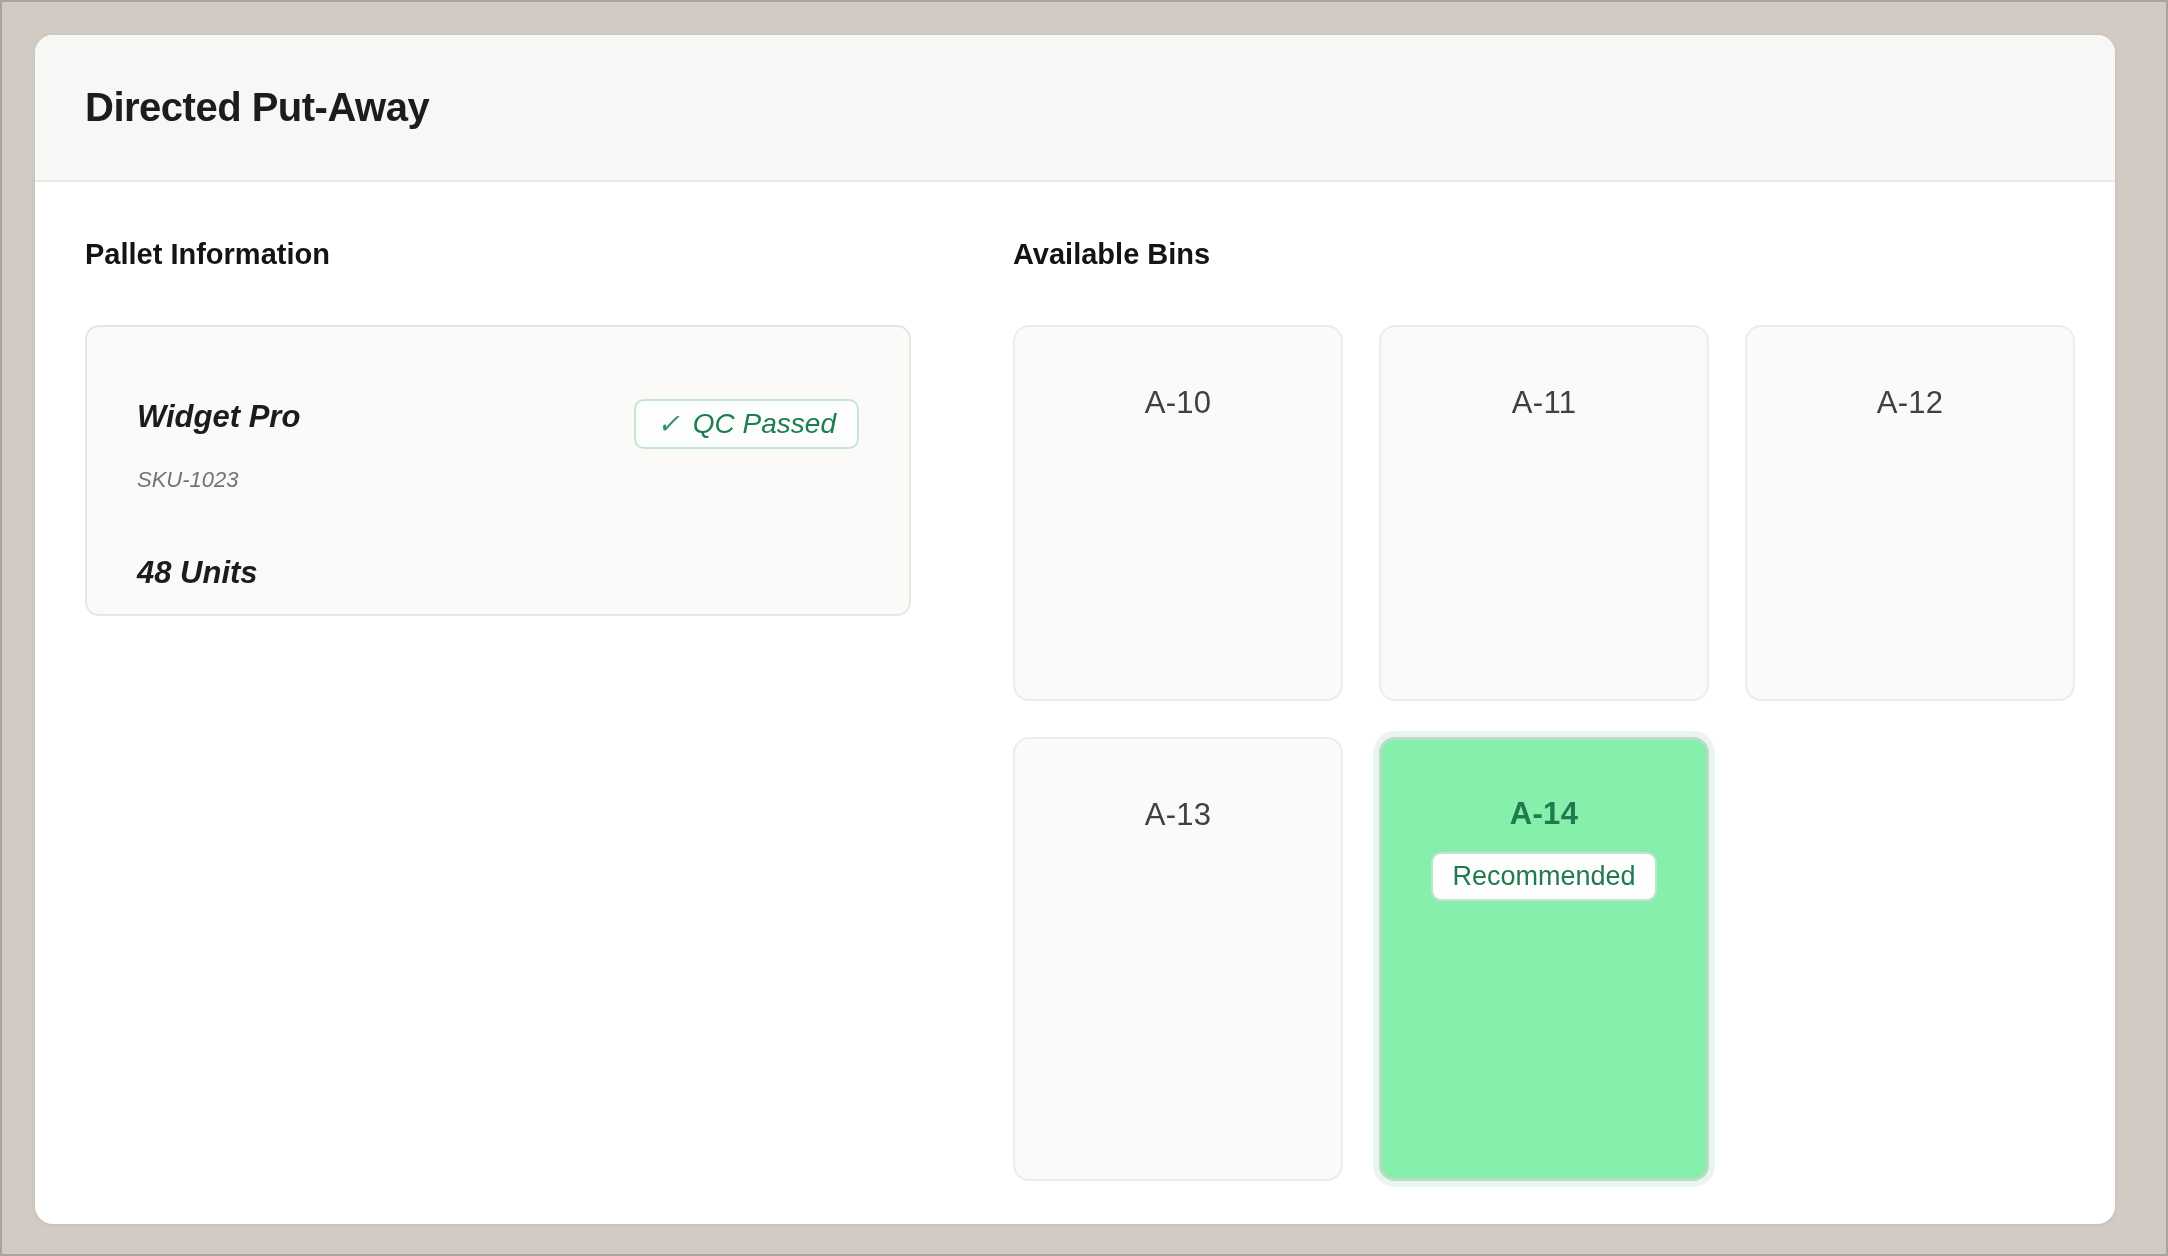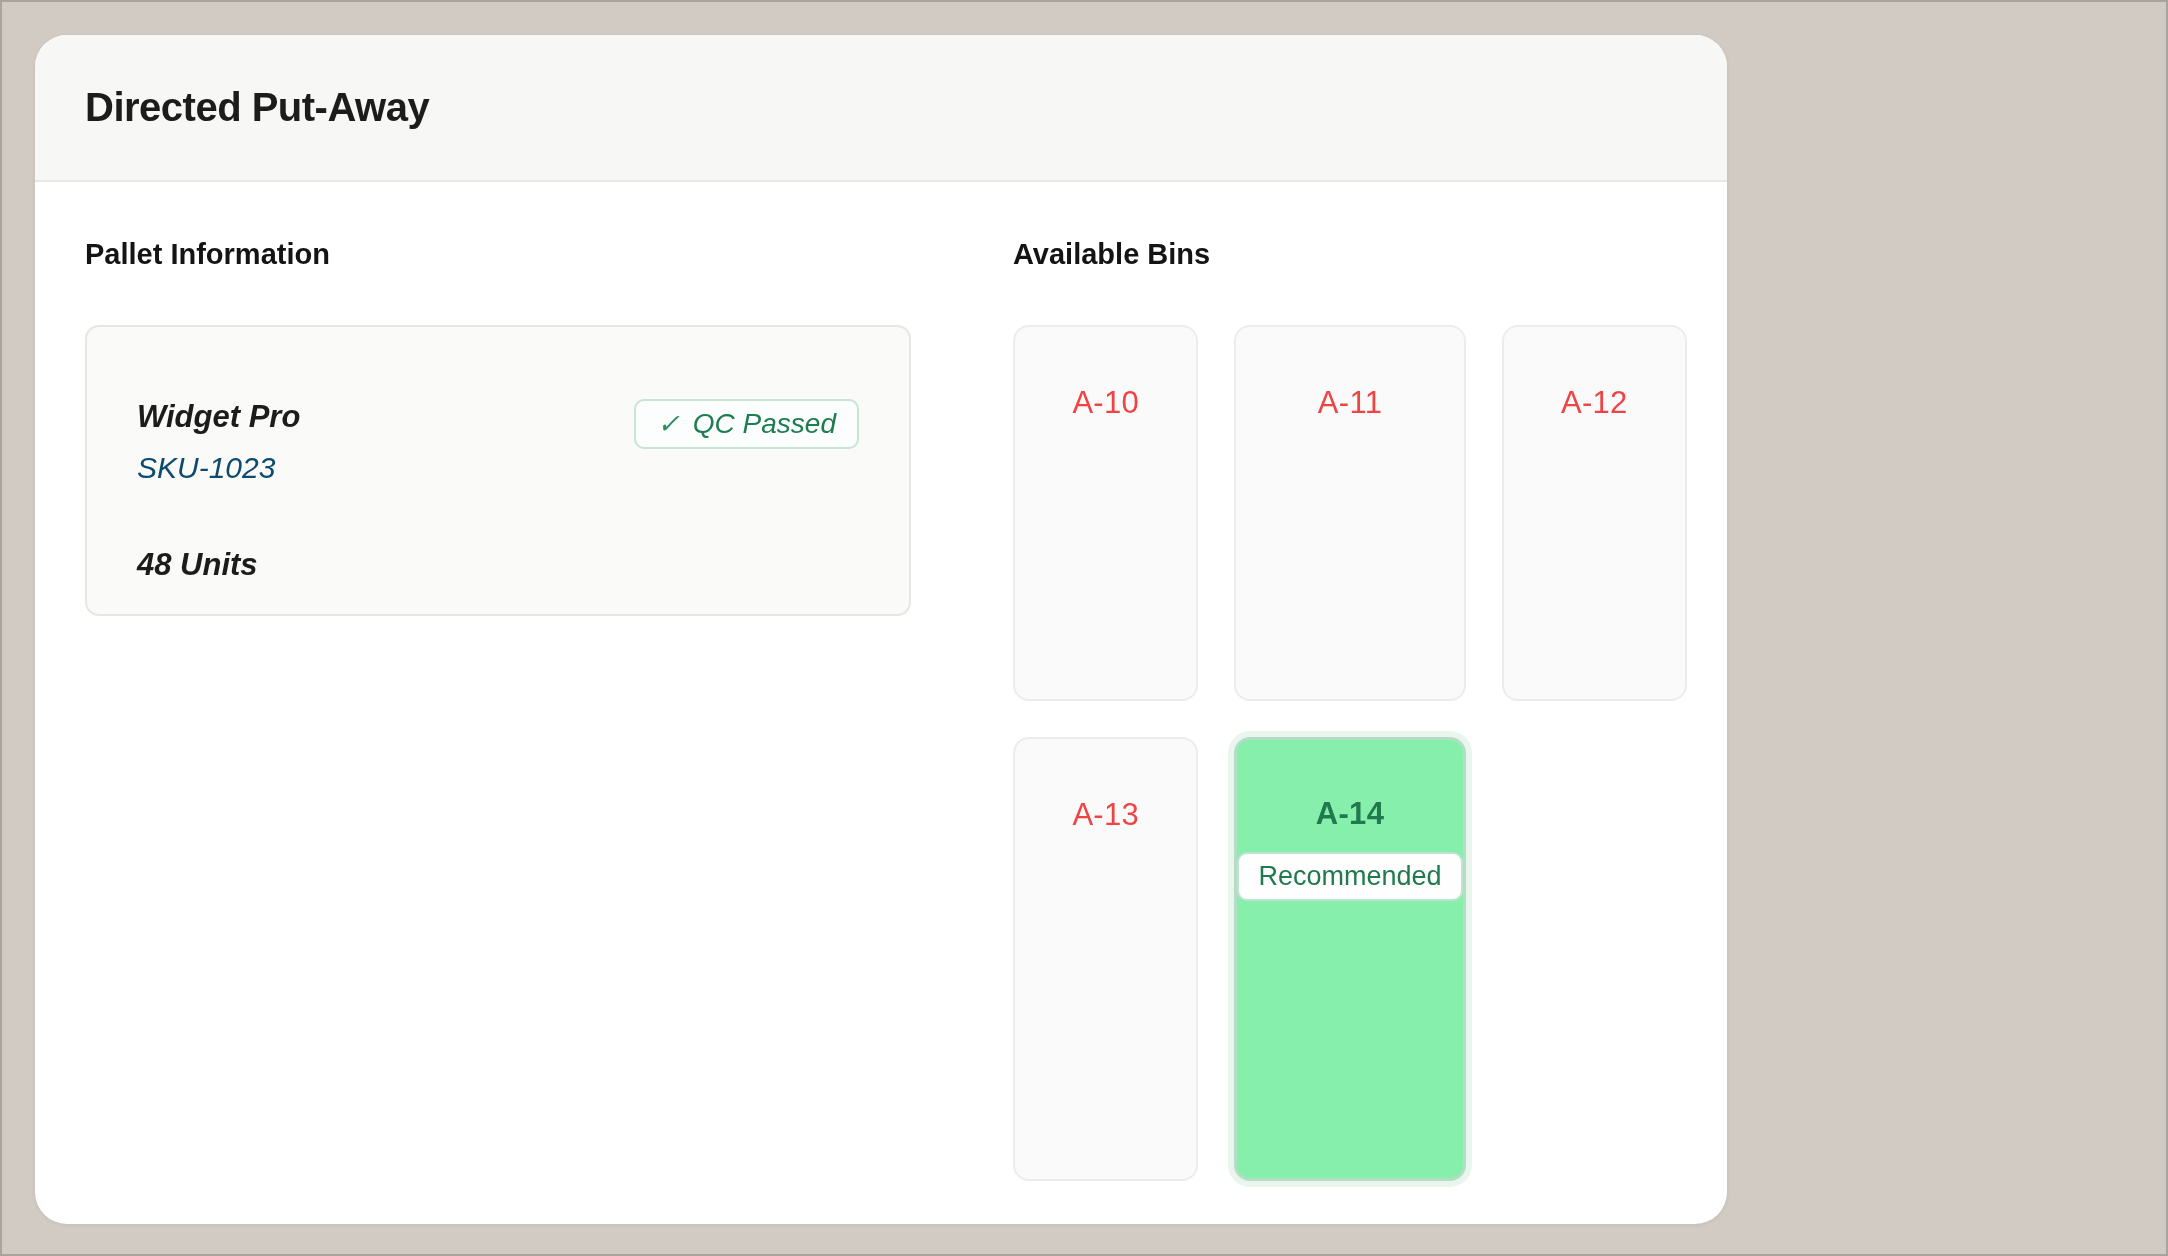--- a/index.html
+++ b/index.html
@@ -7,23 +7,23 @@
     width: 2168px; height: 1256px;
     background: #d1cbc4;
     border: 2px solid #a9a49d;
     box-sizing: border-box;
     position: relative;
     font-family: "Liberation Sans", sans-serif;
     overflow: hidden;
   }
   .panel {
     position: absolute; left: 33px; top: 33px;
-    width: 1692px; height: 1189px;
+    width: 2080px; height: 1189px;
     background: #ffffff;
-    border-radius: 32px;
+    border-radius: 18px;
     box-shadow: 0 1px 4px rgba(0,0,0,0.07);
     overflow: hidden;
   }
   .panel-header {
     height: 147px;
     background: #f7f7f6;
     border-bottom: 2px solid #eae8e5;
     display: flex; align-items: center;
     padding: 0 50px;
     box-sizing: border-box;
@@ -51,21 +51,21 @@
     border-radius: 14px;
     height: 291px;
     padding: 72px 50px;
     box-sizing: border-box;
     font-style: italic;
   }
   .pallet-top {
     display: flex; justify-content: space-between; align-items: flex-start;
   }
   .product-name { font-size: 31px; font-weight: 700; color: #1c1c1a; }
-  .product-sku  { font-size: 30px; font-weight: 400; color: #0c4a6e; margin-top: 16px; }
+  .product-sku  { font-size: 22px; font-weight: 400; color: #737373; margin-top: 32px; }
   .product-units{ font-size: 31px; font-weight: 700; color: #1c1c1a; margin-top: 62px; }
   .qc-badge {
     display: inline-flex; align-items: center; gap: 13px;
     border: 2px solid #c6e5d2;
     background: #fcfefd;
     border-radius: 10px;
     padding: 7px 21px;
     color: #1e7d50;
     font-size: 28px;
     white-space: nowrap;
@@ -81,21 +81,21 @@
     background: #fafafa;
     border: 2px solid #ececea;
     border-radius: 16px;
     text-align: center;
     padding-top: 58px;
     box-sizing: border-box;
     cursor: pointer;
   }
   .bin-label {
     font-size: 31px; font-weight: 500;
-    color: #ef4444;
+    color: #404040;
     letter-spacing: 0.3px;
   }
   .bin-card.recommended {
     background: #86efac;
     border: 3px solid #b5dcc5;
     box-shadow: 0 0 0 6px rgba(154, 214, 178, 0.22);
     padding-top: 56px;
   }
   .bin-card.recommended .bin-label {
     color: #21794e; font-weight: 700;

